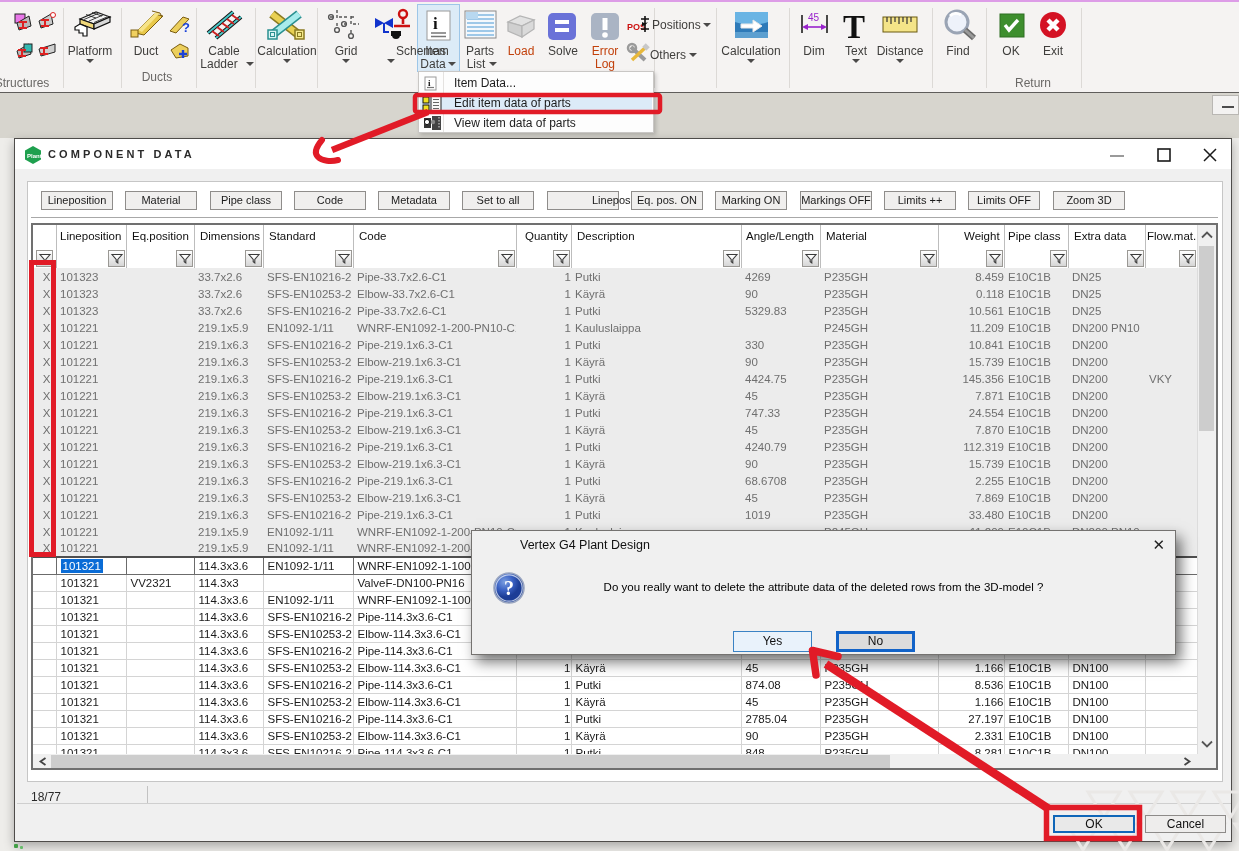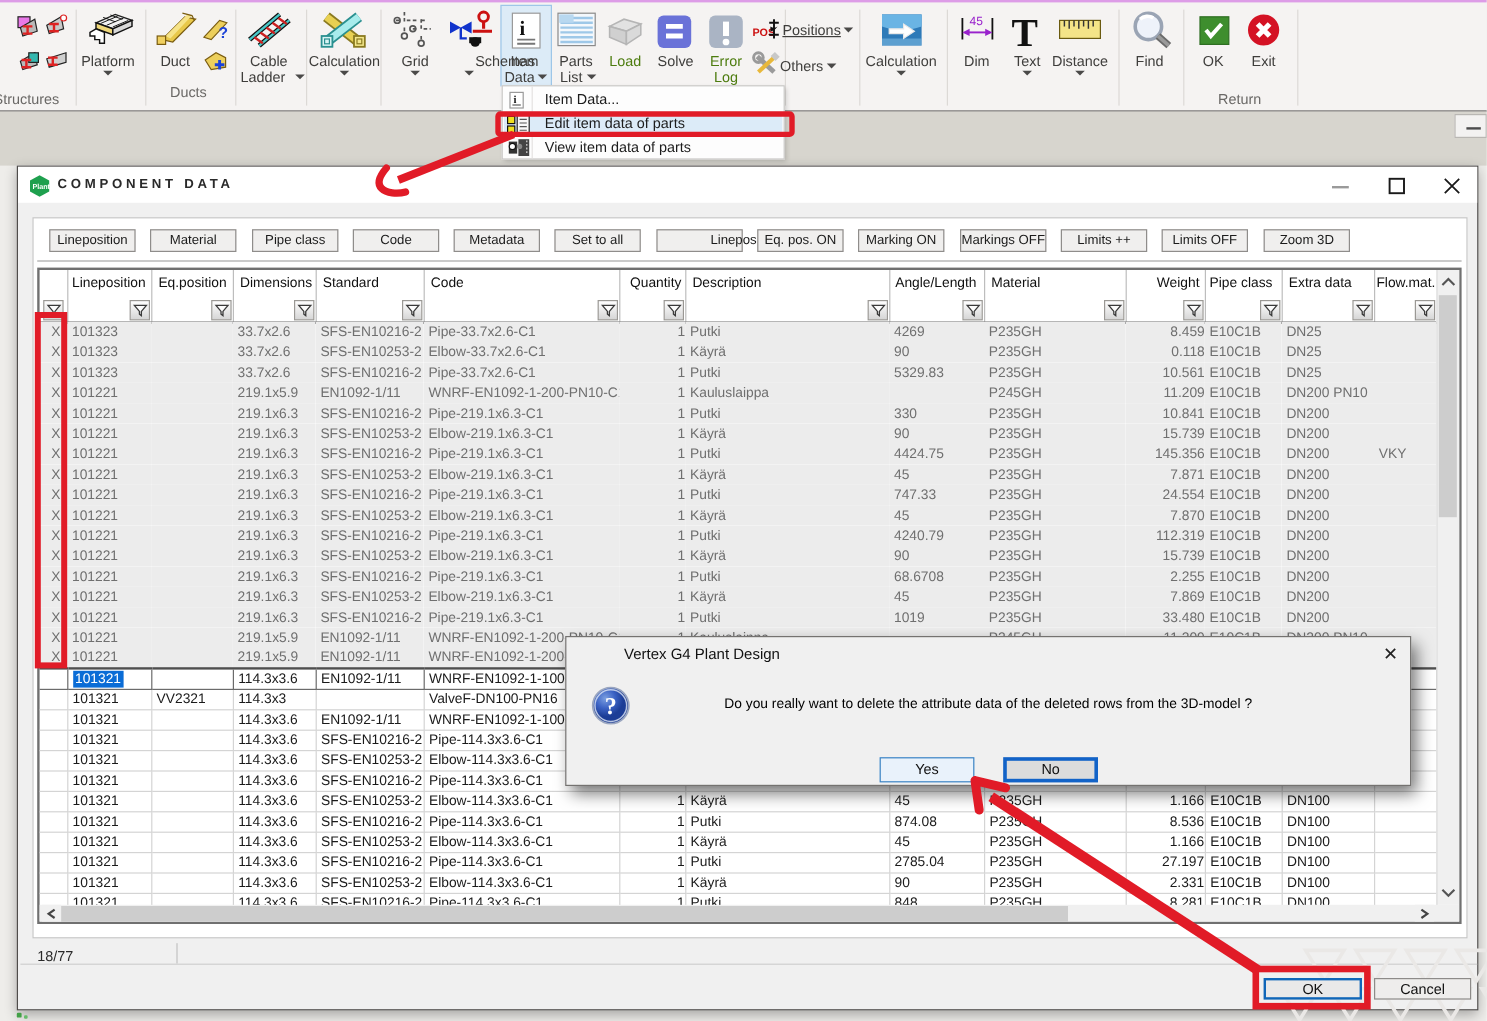--- a/index.html
+++ b/index.html
@@ -4,21 +4,21 @@
 <style>
   * { margin:0; padding:0; box-sizing:border-box; }
   html,body { width:1239px; height:851px; overflow:hidden; }
   body { font-family:"Liberation Sans", sans-serif; background:#eeedea; position:relative; }
   .abs { position:absolute; }
 
   
   #ribbon { left:0; top:0; width:1239px; height:93px; background:#f5f3f2; border-top:2px solid #dd9ce7; border-bottom:1px solid #5f5d5b; }
   .rsep { position:absolute; top:6px; width:1px; height:80px; background:#dcd9d6; }
   .rlabel { position:absolute; font-size:12px; color:#3f3e3c; text-align:center; white-space:nowrap; }
-  .rgray { color:#4d7c0f; }
+  .rgray { color:#c2410c; }
   .glabel { position:absolute; font-size:12px; color:#6a6866; text-align:center; white-space:nowrap; }
   .caret { position:absolute; width:0; height:0; border-left:4px solid transparent; border-right:4px solid transparent; border-top:4px solid #4a4948; }
 
   
   #menu { left:418px; top:71px; width:236px; height:62px; background:#fdfdfd; border:1px solid #c9c7c5; box-shadow:2px 2px 4px rgba(0,0,0,.18); }
   .mi { position:absolute; left:1px; width:232px; height:20px; font-size:12px; color:#1c1c1c; line-height:20px; }
   .mi .txt { position:absolute; left:34px; }
 
   
   #appstrip { left:0; top:93px; width:1239px; height:45px; background:#d7d5ce; }
@@ -102,21 +102,21 @@
   <div class="rlabel" style="left:402px;top:42px;width:70px;">Item</div>
   <div class="rlabel" style="left:398px;top:55px;width:70px;">Data</div>
   <div class="caret" style="left:448px;top:60px;"></div>
   <div class="rlabel" style="left:445px;top:42px;width:70px;">Parts</div>
   <div class="rlabel" style="left:441px;top:55px;width:70px;">List</div>
   <div class="caret" style="left:489px;top:60px;"></div>
   <div class="rlabel rgray" style="left:486px;top:42px;width:70px;">Load</div>
   <div class="rlabel" style="left:528px;top:42px;width:70px;">Solve</div>
   <div class="rlabel rgray" style="left:570px;top:42px;width:70px;">Error</div>
   <div class="rlabel rgray" style="left:570px;top:55px;width:70px;">Log</div>
-  <div class="rlabel" style="left:652px;top:16px;text-decoration:underline;">Positions</div>
+  <div class="rlabel" style="left:652px;top:16px;">Positions</div>
   <div class="caret" style="left:703px;top:21px;"></div>
   <div class="rlabel" style="left:650px;top:46px;">Others</div>
   <div class="caret" style="left:689px;top:51px;"></div>
   <div class="rlabel" style="left:716px;top:42px;width:70px;">Calculation</div>
   <div class="caret" style="left:747px;top:57px;"></div>
   <div class="rlabel" style="left:779px;top:42px;width:70px;">Dim</div>
   <div class="rlabel" style="left:821px;top:42px;width:70px;">Text</div>
   <div class="caret" style="left:852px;top:57px;"></div>
   <div class="rlabel" style="left:865px;top:42px;width:70px;">Distance</div>
   <div class="caret" style="left:896px;top:57px;"></div>

